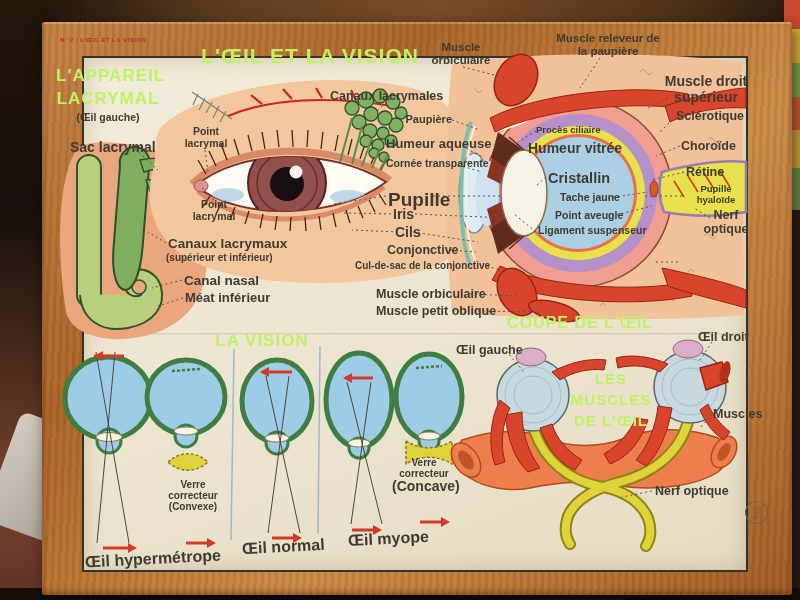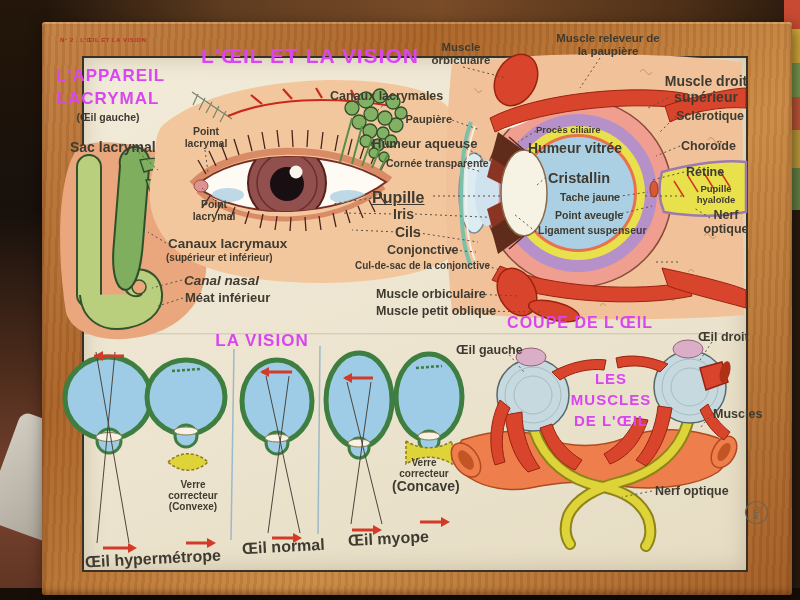--- a/index.html
+++ b/index.html
@@ -15,21 +15,21 @@
   .poster{position:absolute;left:84px;top:58px;width:662px;height:512px;
          background:linear-gradient(160deg,#f2ebd9 0%,#ece4cf 55%,#e6dcc3 100%);
          box-shadow:0 0 0 2px #393125, inset 0 0 22px rgba(120,100,60,.28);}
   .crease{position:absolute;left:84px;top:333px;width:662px;height:3px;
          background:linear-gradient(180deg,rgba(110,90,55,.20),rgba(255,255,255,.25));}
   svg.art{position:absolute;left:0;top:0;pointer-events:none;}
   .lbl{position:absolute;color:#3f3b31;font-weight:600;line-height:1.12;white-space:nowrap;}
   .wrap{white-space:normal;text-align:center;}
   .ctr{text-align:center;}
   .rt{text-align:right;}
-  .hd{color:#d946ef;font-weight:700;letter-spacing:1px;}
+  .hd{color:#bef264;font-weight:700;letter-spacing:1px;}
   .logo{position:absolute;left:745px;top:501px;width:21px;height:21px;border:1.5px solid #6a6456;
         border-radius:50%;color:#6a6456;font-size:6.5px;font-weight:700;display:flex;
         align-items:center;justify-content:center;transform:rotate(-75deg);letter-spacing:.5px;}
   .edge{position:absolute;left:60px;top:37px;font-size:6px;color:#b23522;letter-spacing:.5px;font-weight:600;}
 </style>
 </head>
 <body>
 
 <div class="photo">
 
@@ -229,28 +229,28 @@
   <div class="lbl hd ctr" style="left:190px;top:44px;width:240px;font-size:21px;">L'ŒIL ET LA VISION</div>
 
   <div class="lbl hd ctr" style="left:56px;top:66px;width:104px;font-size:17px;">L'APPAREIL</div>
   <div class="lbl hd ctr" style="left:56px;top:89px;width:104px;font-size:17px;">LACRYMAL</div>
   <div class="lbl ctr" style="left:56px;top:112px;width:104px;font-size:10.5px;">(Œil gauche)</div>
   <div class="lbl" style="left:70px;top:140px;font-size:14px;">Sac lacrymal</div>
   <div class="lbl wrap" style="left:178px;top:126px;width:56px;font-size:10.5px;">Point lacrymal</div>
   <div class="lbl wrap" style="left:186px;top:199px;width:56px;font-size:10.5px;">Point lacrymal</div>
   <div class="lbl" style="left:168px;top:236px;font-size:13.5px;">Canaux lacrymaux</div>
   <div class="lbl" style="left:166px;top:252px;font-size:10px;">(supérieur et inférieur)</div>
-  <div class="lbl" style="left:184px;top:273px;font-size:13.5px;font-style:italic;">Canal nasal</div>
+  <div class="lbl" style="left:184px;top:273px;font-size:13.5px;">Canal nasal</div>
   <div class="lbl" style="left:185px;top:291px;font-size:13px;">Méat inférieur</div>
 
   <div class="lbl" style="left:330px;top:89px;font-size:12.5px;">Canaux lacrymales</div>
   <div class="lbl rt" style="left:400px;top:113px;width:52px;font-size:11px;">Paupière</div>
-  <div class="lbl" style="left:372px;top:137px;font-size:13px;font-weight:700;">Humeur aqueuse</div>
+  <div class="lbl" style="left:386px;top:137px;font-size:13px;font-weight:700;">Humeur aqueuse</div>
   <div class="lbl" style="left:386px;top:158px;font-size:10.5px;">Cornée transparente</div>
-  <div class="lbl" style="left:372px;top:189px;font-size:16px;text-decoration:underline;">Pupille</div>
+  <div class="lbl" style="left:388px;top:189px;font-size:19px;">Pupille</div>
   <div class="lbl" style="left:393px;top:207px;font-size:14px;">Iris</div>
   <div class="lbl" style="left:395px;top:225px;font-size:14px;">Cils</div>
   <div class="lbl" style="left:387px;top:243px;font-size:12.5px;">Conjonctive</div>
   <div class="lbl" style="left:355px;top:260px;font-size:10px;">Cul-de-sac de la conjonctive</div>
   <div class="lbl" style="left:376px;top:287px;font-size:12.5px;">Muscle orbiculaire</div>
   <div class="lbl" style="left:376px;top:304px;font-size:12.5px;">Muscle petit oblique</div>
 
   <div class="lbl wrap" style="left:426px;top:41px;width:70px;font-size:11.5px;">Muscle orbiculaire</div>
   <div class="lbl wrap" style="left:556px;top:32px;width:104px;font-size:11.5px;">Muscle releveur de la paupière</div>
   <div class="lbl wrap" style="left:664px;top:74px;width:84px;font-size:14px;">Muscle droit supérieur</div>

